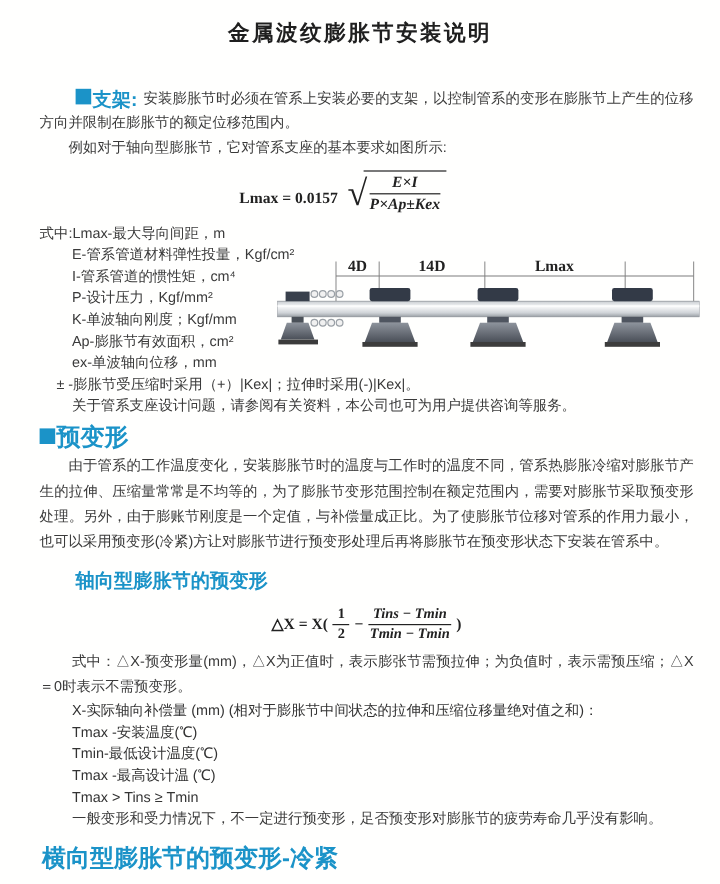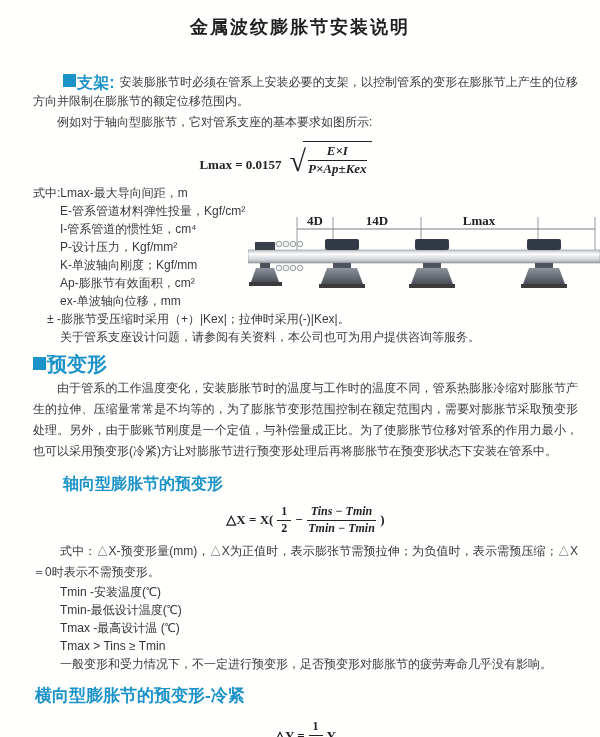--- a/index.html
+++ b/index.html
@@ -38,28 +38,28 @@
   .f2 .frac,.f3 .frac{font-size:12px;}
   .f3{margin:13px 0 10px 0;}
 
   
   .defs-wrap{position:relative;margin-top:7px;}
   .def-line{line-height:18px;color:#3a3a3a;}
   .ind{margin-left:27px;}
   .ind-sm{margin-left:14px;}
 
   
-  .diagram{position:absolute;left:215px;top:26px;width:352px;height:102px;}
+  .diagram{position:absolute;left:198px;top:26px;width:352px;height:102px;}
 
   
   .h2{margin-top:9px;}
   .h2 .blabel{font-size:20px;}
   .p-body{line-height:21px;text-indent:24px;margin-top:3px;}
   .h3{color:#1b93c8;font-weight:bold;font-size:16px;margin:12px 0 0 30px;}
-  .h3-lat{color:#1b93c8;font-weight:bold;font-size:17px;margin:10px 0 0 2px;}
+  .h3-lat{color:#1b93c8;font-weight:bold;font-size:20px;margin:10px 0 0 2px;}
   .p-where{line-height:21px;text-indent:27px;margin-top:4px;}
   .axial-line{line-height:18px;}
   .p-note{text-indent:27px;line-height:19px;}
 </style>
 </head>
 <body>
 
 <div class="page">
   <div class="doc-title">金属波纹膨胀节安装说明</div>
 
@@ -174,21 +174,22 @@
         <span>−</span>
         <span class="frac ital">
             <span class="num">Tins − Tmin</span>
             <span class="den">Tmin − Tmin</span>
           </span>
         <span>)</span>
       </div>
     </div>
 
     <p class="para p-where">式中：△X-预变形量(mm)，△X为正值时，表示膨张节需预拉伸；为负值时，表示需预压缩；△X＝0时表示不需预变形。</p>
-    <p class="axial-line ind">Tmin -安装温度(℃)</p>
+    <p class="axial-line ind">X-实际轴向补偿量 (mm) (相对于膨胀节中间状态的拉伸和压缩位移量绝对值之和)：</p>
+    <p class="axial-line ind">Tmax -安装温度(℃)</p>
     <p class="axial-line ind">Tmin-最低设计温度(℃)</p>
     <p class="axial-line ind">Tmax -最高设计温 (℃)</p>
     <p class="axial-line ind">Tmax &gt; Tins ≥ Tmin</p>
     <p class="para p-note">一般变形和受力情况下，不一定进行预变形，足否预变形对膨胀节的疲劳寿命几乎没有影响。</p>
 
     <div class="h3-lat">横向型膨胀节的预变形-冷紧</div>
 
     <div class="formula f3">
       <div class="formula-row">
         <span>△Y =</span>

